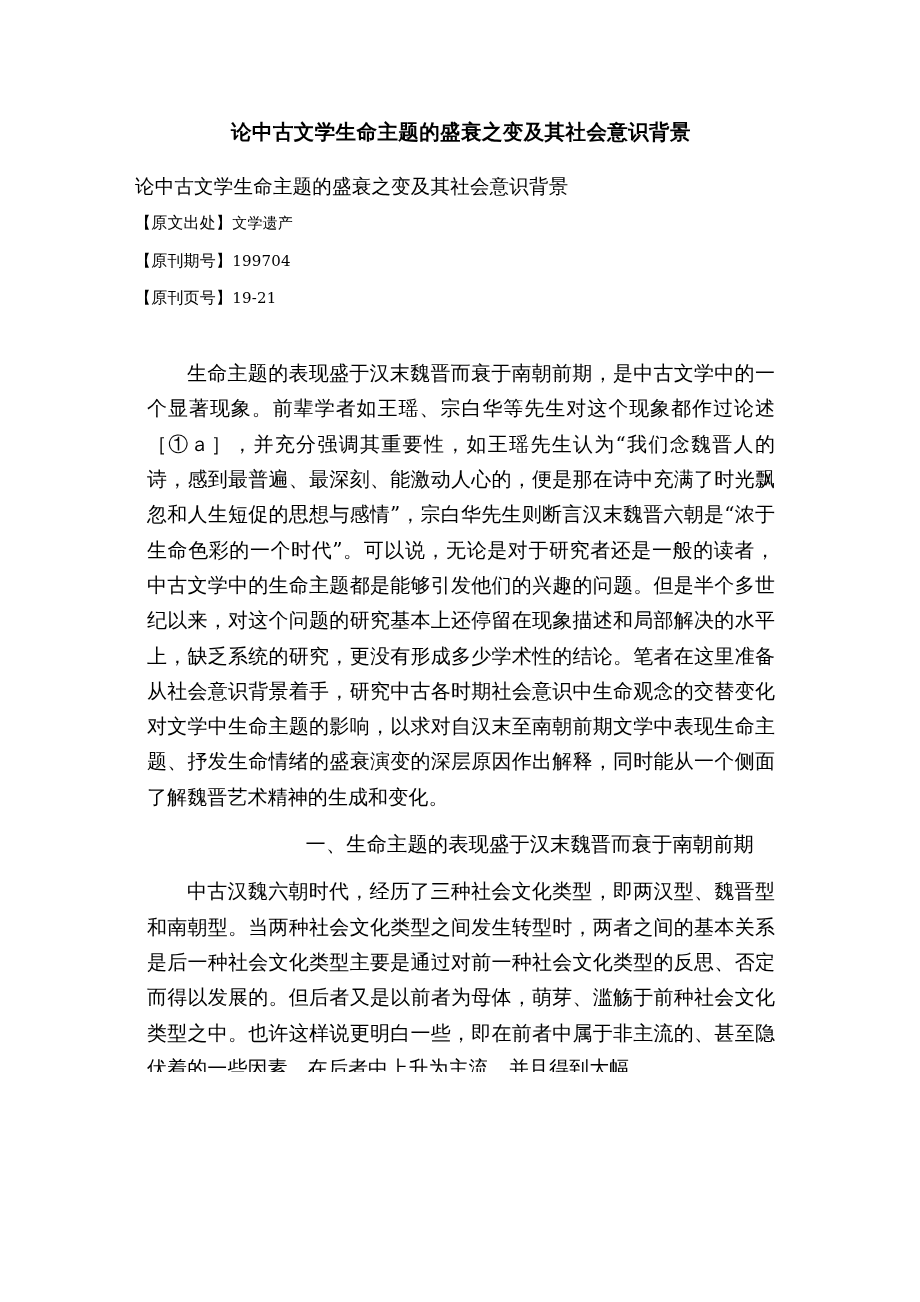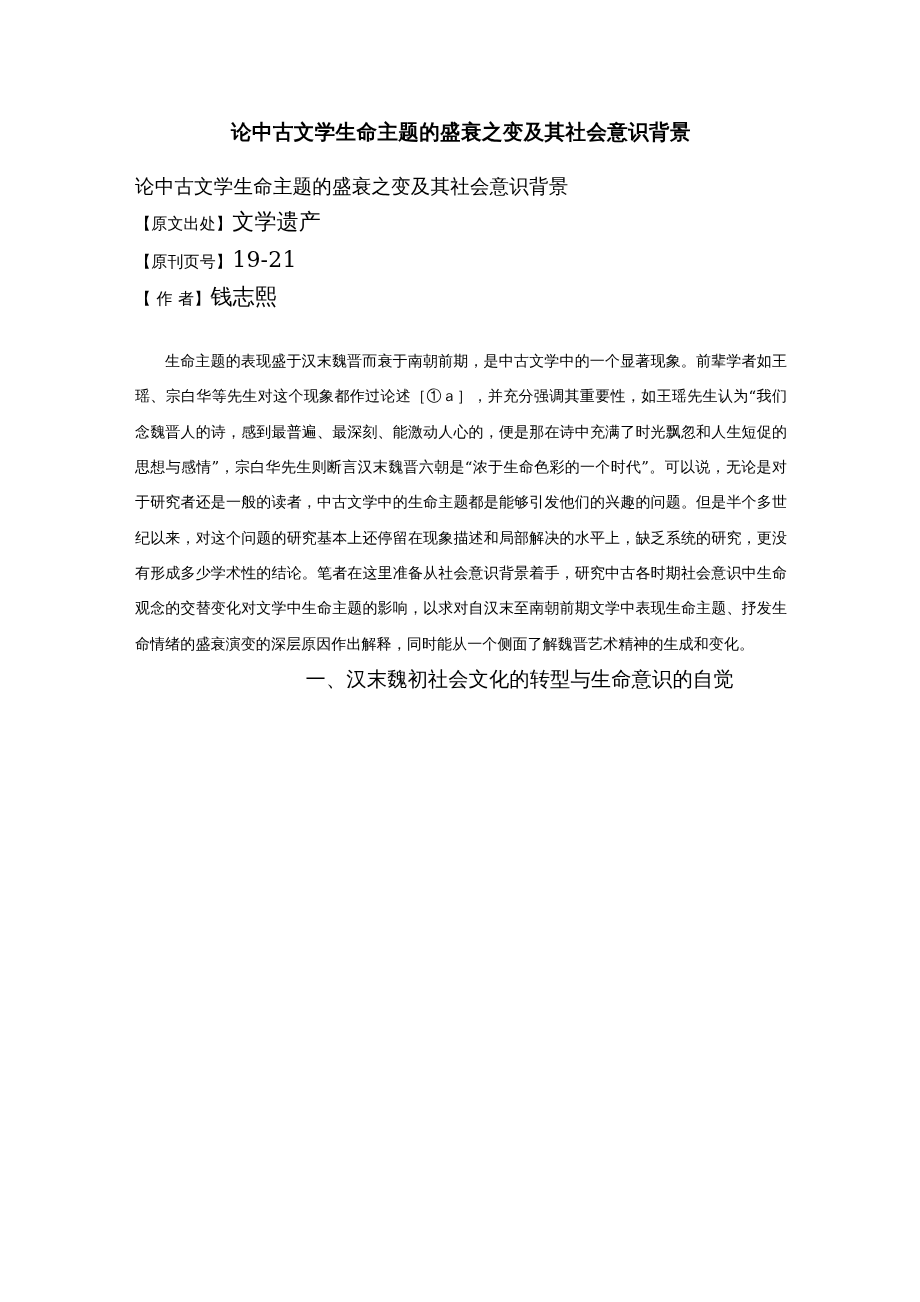--- a/index.html
+++ b/index.html
@@ -44,31 +44,31 @@
   .meta-line {
     font-size: 19.5px;
     line-height: 35.3px;
     letter-spacing: 0.2px;
     white-space: pre;
   }
   .meta-label {
     font-size: 16px;
   }
   .meta-value {
-    font-size: 22px;
+    font-size: 15px;
   }
   .gap {
     height: 28px;
   }
   .body-block {
     margin-top: 0;
   }
   p.para {
-    margin: 0;
-    font-size: 15px;
+    margin: 12px;
+    font-size: 20px;
     line-height: 35.3px;
     text-align: justify;
     text-justify: inter-ideograph;
     text-indent: 2em;
     letter-spacing: 0.1px;
   }
   h2.section-heading {
     margin: 0;
     font-size: 20.3px;
     line-height: 35.3px;
@@ -86,35 +86,36 @@
 
     <h1 class="doc-title">论中古文学生命主题的盛衰之变及其社会意识背景</h1>
 
     <div class="meta-block">
 
       <div class="meta-line">论中古文学生命主题的盛衰之变及其社会意识背景</div>
 
       <div class="meta-line"><span class="meta-label">【原文出处】</span><span class="meta-value">文学遗产</span></div>
 
 
+      <div class="meta-line"><span class="meta-label">【原刊期号】</span><span class="meta-value">199704</span></div>
 
       <div class="meta-line"><span class="meta-label">【原刊页号】</span><span class="meta-value">19-21</span></div>
 
 
 
 
-      <div class="meta-line"><span class="meta-label">【 作 者】</span><span class="meta-value">钱志熙</span></div>
 
     </div>
 
     <div class="gap"></div>
 
     <div class="body-block">
 
       <p class="para">生命主题的表现盛于汉末魏晋而衰于南朝前期，是中古文学中的一个显著现象。前辈学者如王瑶、宗白华等先生对这个现象都作过论述［①ａ］，并充分强调其重要性，如王瑶先生认为“我们念魏晋人的诗，感到最普遍、最深刻、能激动人心的，便是那在诗中充满了时光飘忽和人生短促的思想与感情”，宗白华先生则断言汉末魏晋六朝是“浓于生命色彩的一个时代”。可以说，无论是对于研究者还是一般的读者，中古文学中的生命主题都是能够引发他们的兴趣的问题。但是半个多世纪以来，对这个问题的研究基本上还停留在现象描述和局部解决的水平上，缺乏系统的研究，更没有形成多少学术性的结论。笔者在这里准备从社会意识背景着手，研究中古各时期社会意识中生命观念的交替变化对文学中生命主题的影响，以求对自汉末至南朝前期文学中表现生命主题、抒发生命情绪的盛衰演变的深层原因作出解释，同时能从一个侧面了解魏晋艺术精神的生成和变化。</p>
 
-      <h2 class="section-heading">一、汉末魏初社会文化的转型与生命意识的自觉</h2>
+      <h2 class="section-heading">一、生命主题的表现盛于汉末魏晋而衰于南朝前期</h2>
 
+      <p class="para">中古汉魏六朝时代，经历了三种社会文化类型，即两汉型、魏晋型和南朝型。当两种社会文化类型之间发生转型时，两者之间的基本关系是后一种社会文化类型主要是通过对前一种社会文化类型的反思、否定而得以发展的。但后者又是以前者为母体，萌芽、滥觞于前种社会文化类型之中。也许这样说更明白一些，即在前者中属于非主流的、甚至隐伏着的一些因素，在后者中上升为主流，并且得到大幅</p>
 
     </div>
 
   </div>
 </div>
 
 </body></html>

